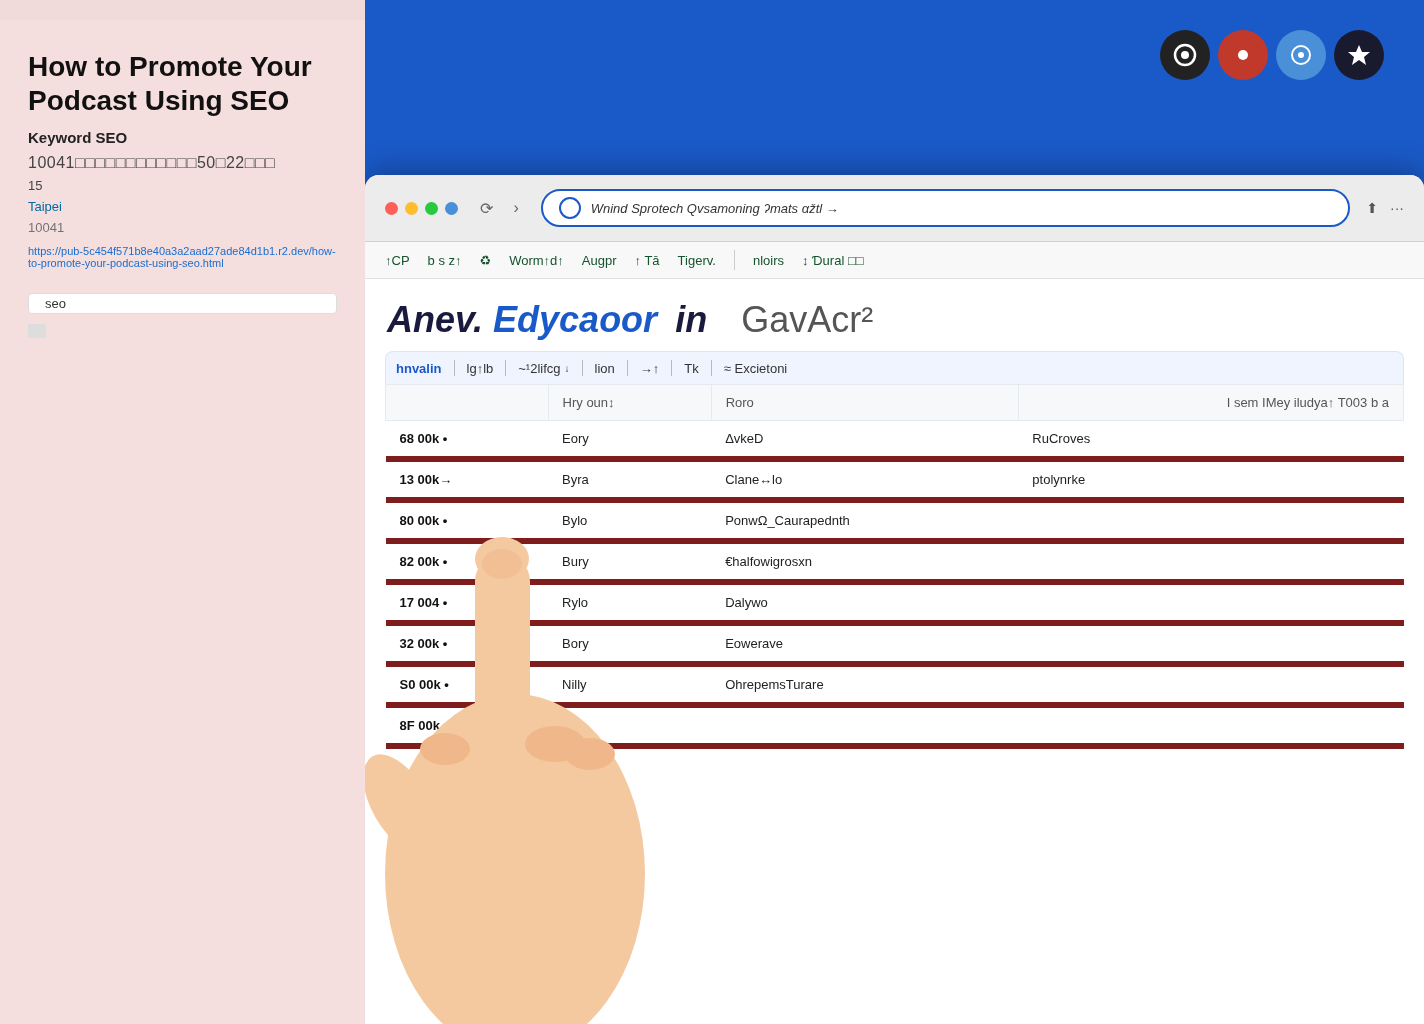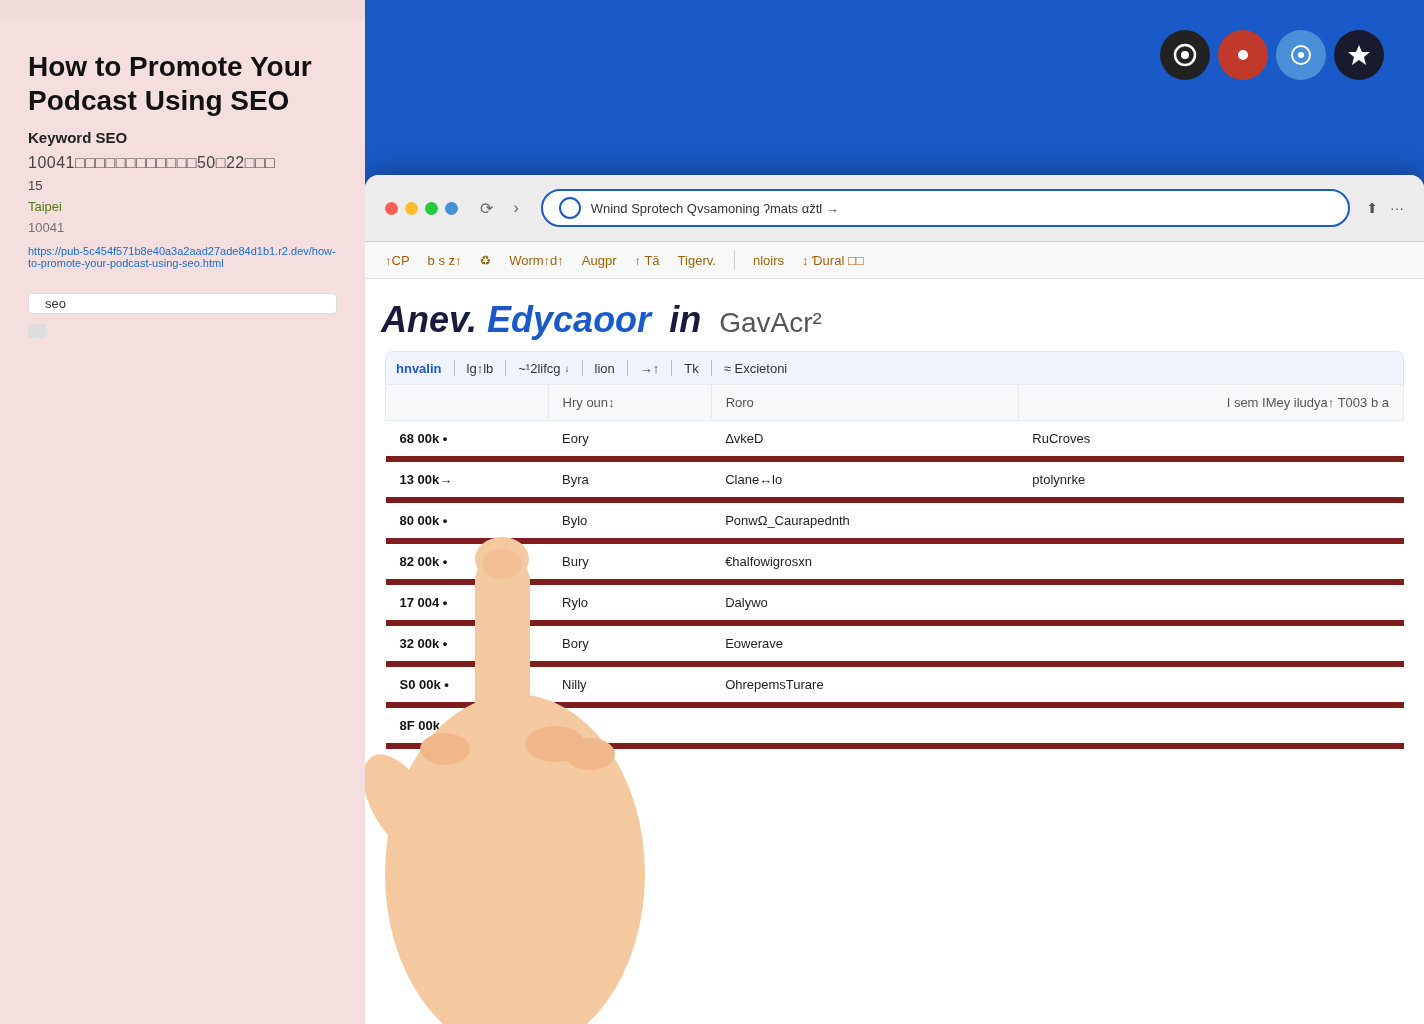--- a/index.html
+++ b/index.html
@@ -43,21 +43,21 @@
       font-size: 16px;
       color: #444;
       letter-spacing: 0.5px;
     }
     .left-panel .kw-num {
       font-size: 13px;
       color: #444;
     }
     .left-panel .kw-city {
       font-size: 13px;
-      color: #4d7c0f;
+      color: #0369a1;
     }
     .left-panel .kw-zip {
       font-size: 13px;
       color: #737373;
     }
     .left-panel .kw-url {
       font-size: 11px;
       color: #1a6ecf;
       word-break: break-all;
       margin-top: 4px;
@@ -175,20 +175,21 @@
 
     .address-bar {
       flex: 1;
       background: white;
       border-radius: 20px;
       padding: 6px 16px;
       display: flex;
       align-items: center;
       gap: 10px;
       border: 2px solid #1a5ac8;
+      font-style: italic;
     }
     .address-circle {
       width: 22px;
       height: 22px;
       border-radius: 50%;
       border: 2.5px solid #1a5ac8;
       flex-shrink: 0;
     }
     .address-text {
       font-size: 13px;
@@ -214,21 +215,21 @@
       background: #f8f8f8;
       border-bottom: 1px solid #e0e0e0;
       padding: 8px 20px;
       display: flex;
       align-items: center;
       gap: 18px;
       overflow: hidden;
     }
     .toolbar-item {
       font-size: 13px;
-      color: #a16207;
+      color: #14532d;
       white-space: nowrap;
       cursor: pointer;
       display: flex;
       align-items: center;
       gap: 4px;
     }
     .toolbar-sep {
       width: 1px;
       height: 20px;
       background: #ccc;
@@ -236,34 +237,34 @@
 
     
     .browser-content {
       flex: 1;
       background: white;
       overflow: hidden;
     }
 
     
     .content-header {
-      padding: 20px 16px 10px;
+      padding: 20px 22px 10px;
       display: flex;
       align-items: baseline;
-      gap: 12px;
+      gap: 28px;
     }
     .content-title {
       font-size: 36px;
       font-weight: 800;
       color: #1a1a3e;
       font-style: italic;
     }
     .content-title span.blue { color: #1a5ac8; }
     .content-subtitle {
-      font-size: 28px;
+      font-size: 36px;
       font-weight: 400;
       color: #555;
       margin-left: 6px;
     }
 
     
     .table-container {
       padding: 0 20px;
     }
     .table-toolbar {

